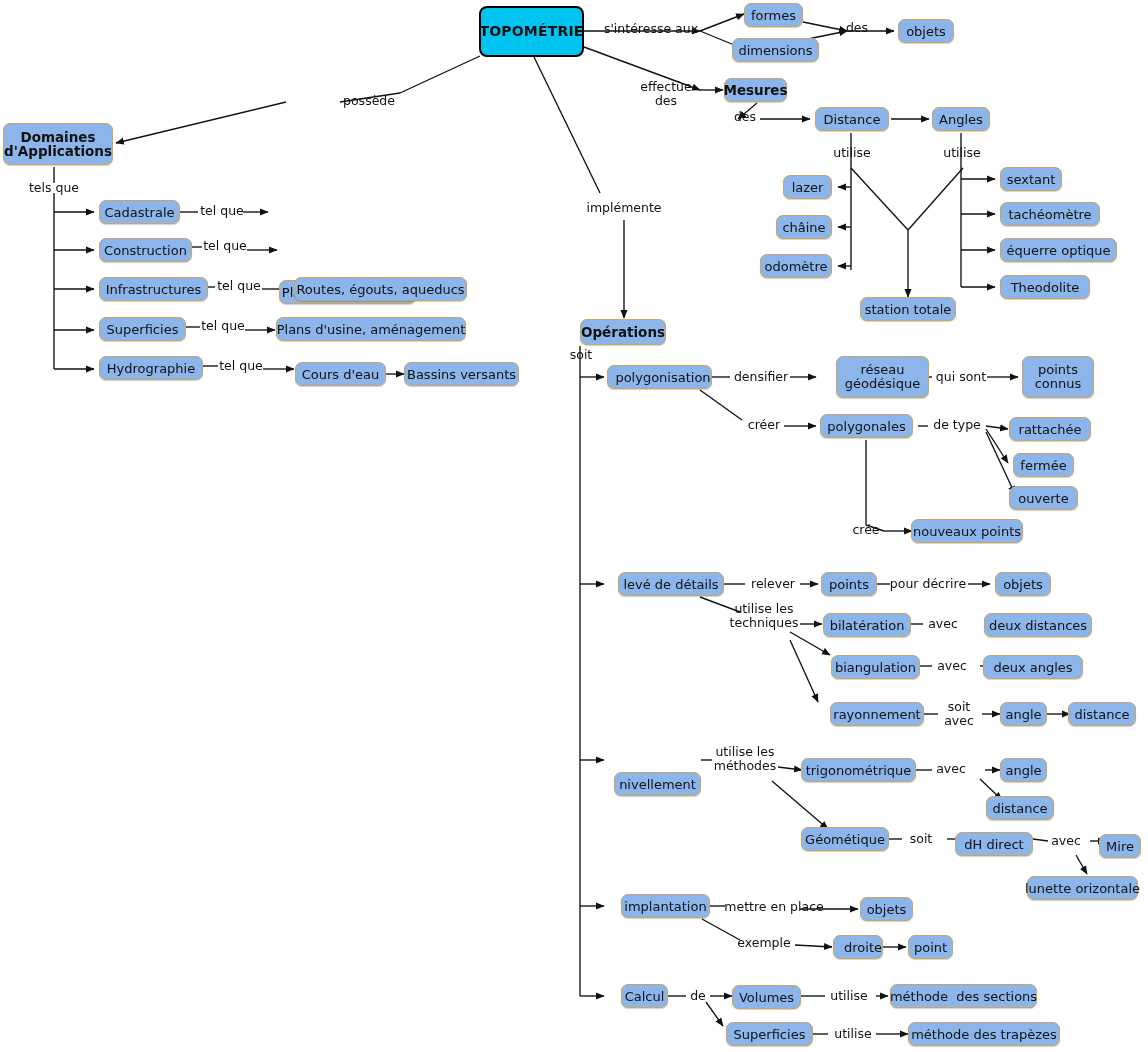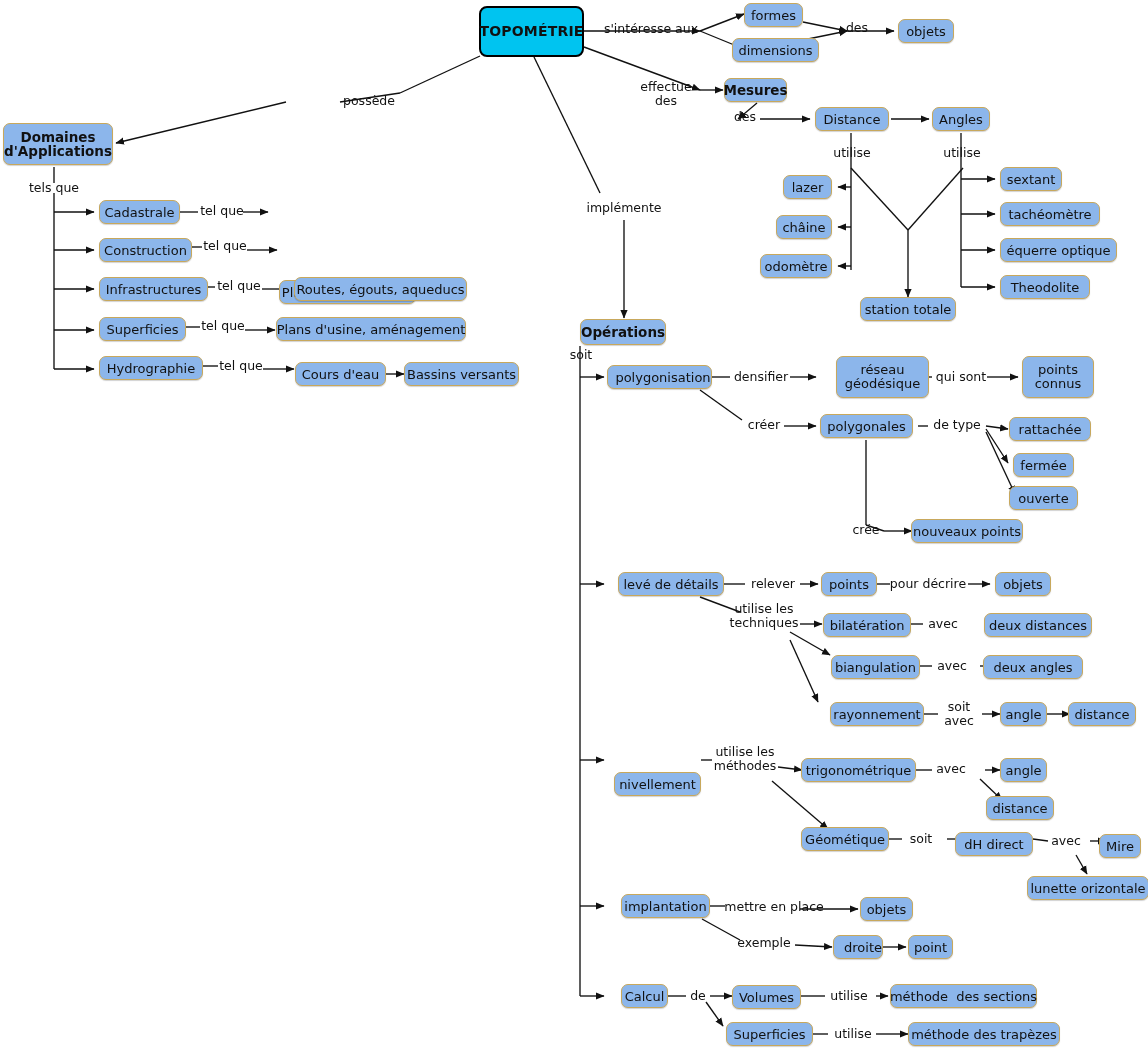--- a/index.html
+++ b/index.html
@@ -267,21 +267,21 @@
   <div class="node" style="left:1068px;top:702px;width:68px;height:24px;">distance</div>
 
   <div class="node" style="left:614px;top:772px;width:87px;height:24px;">nivellement</div>
   <div class="node" style="left:801px;top:758px;width:115px;height:24px;">trigonométrique</div>
   <div class="node" style="left:1000px;top:758px;width:47px;height:24px;">angle</div>
   <div class="node" style="left:986px;top:796px;width:68px;height:24px;">distance</div>
 
   <div class="node" style="left:801px;top:827px;width:88px;height:24px;">Géométique</div>
   <div class="node" style="left:955px;top:832px;width:78px;height:24px;">dH direct</div>
   <div class="node" style="left:1099px;top:834px;width:42px;height:24px;">Mire</div>
-  <div class="node" style="left:1027px;top:876px;width:122px;height:24px;">lunette orizontale</div>
+  <div class="node" style="left:1027px;top:876px;width:111px;height:24px;">lunette orizontale</div>
 
   <div class="node" style="left:621px;top:894px;width:89px;height:24px;">implantation</div>
   <div class="node" style="left:860px;top:897px;width:53px;height:24px;">objets</div>
   <div class="node" style="left:833px;top:935px;width:50px;height:24px;padding-left:17px;">droite</div>
   <div class="node" style="left:908px;top:935px;width:45px;height:24px;">point</div>
 
   <div class="node" style="left:621px;top:984px;width:47px;height:24px;">Calcul</div>
   <div class="node" style="left:732px;top:985px;width:69px;height:24px;">Volumes</div>
   <div class="node" style="left:726px;top:1022px;width:87px;height:24px;">Superficies</div>
   <div class="node" style="left:890px;top:984px;width:147px;height:24px;">méthode  des sections</div>

